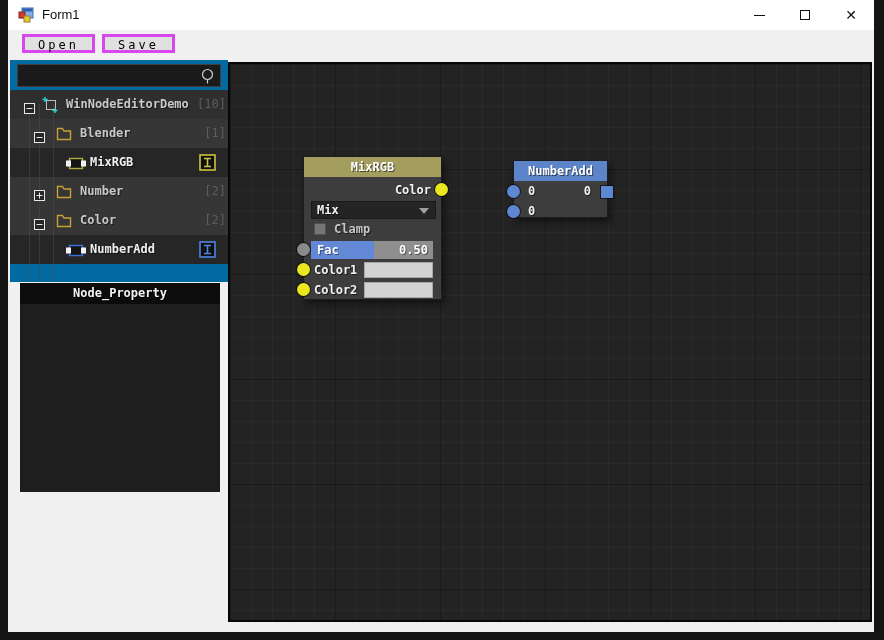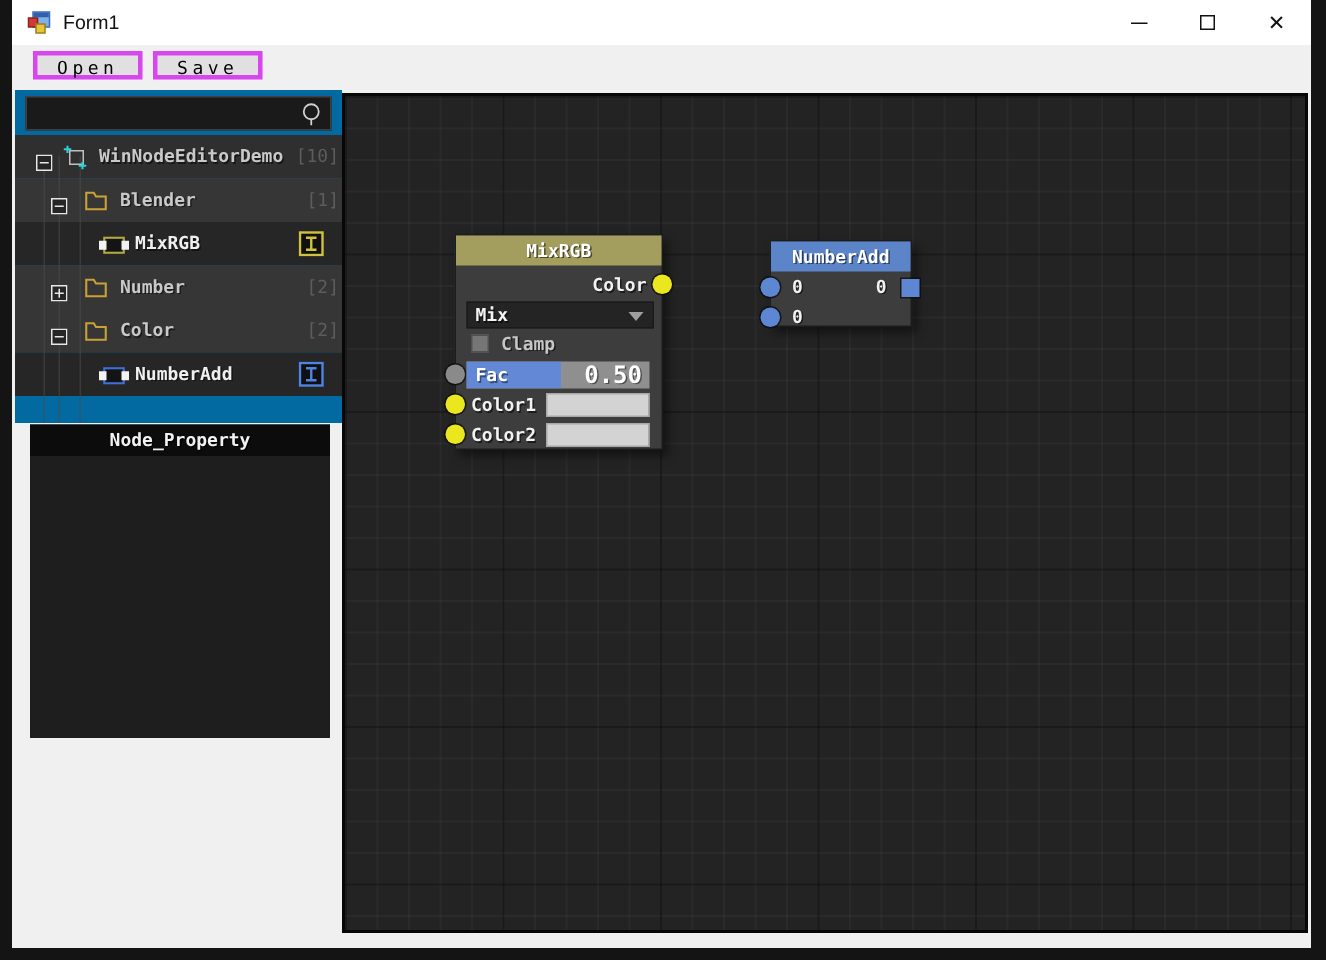--- a/index.html
+++ b/index.html
@@ -97,21 +97,21 @@
               border-left:5px solid transparent; border-right:5px solid transparent;
               border-top:6px solid #9f9f9f; }
   .mix-clamp { left:10px; top:64px; height:16px; display:flex; align-items:center; color:#c6c6c6; }
   .clamp-box { width:12px; height:12px; background:#767676; border:1px solid #515151;
                display:inline-block; margin-right:8px; }
   .fac-slider { position:absolute; left:7px; top:84px; width:122px; height:18px; background:#8f8f8f;
                 overflow:hidden; }
   .fac-fill { position:absolute; left:0; top:0; height:18px; background:#6389d6; }
   .fac-label { position:absolute; left:6px; top:0; line-height:18px; font-size:12px; font-weight:bold;
                color:#fff; text-shadow:1px 1px 0 rgba(0,0,0,.45); }
-  .fac-value { position:absolute; right:5px; top:0; line-height:18px; font-size:16px; font-weight:bold;
+  .fac-value { position:absolute; right:5px; top:0; line-height:18px; font-size:12px; font-weight:bold;
                color:#fff; text-shadow:1px 1px 0 rgba(0,0,0,.45); }
   .color-row-label { left:10px; line-height:18px; }
   .swatch { position:absolute; left:60px; width:69px; height:16px; background:#d3d3d3;
             border:1px solid #a8a8a8; }
 
   
   .node.numberadd { left:283px; top:96px; width:95px; height:58px; }
   .na-val { line-height:19px; }
 </style>
 </head>

